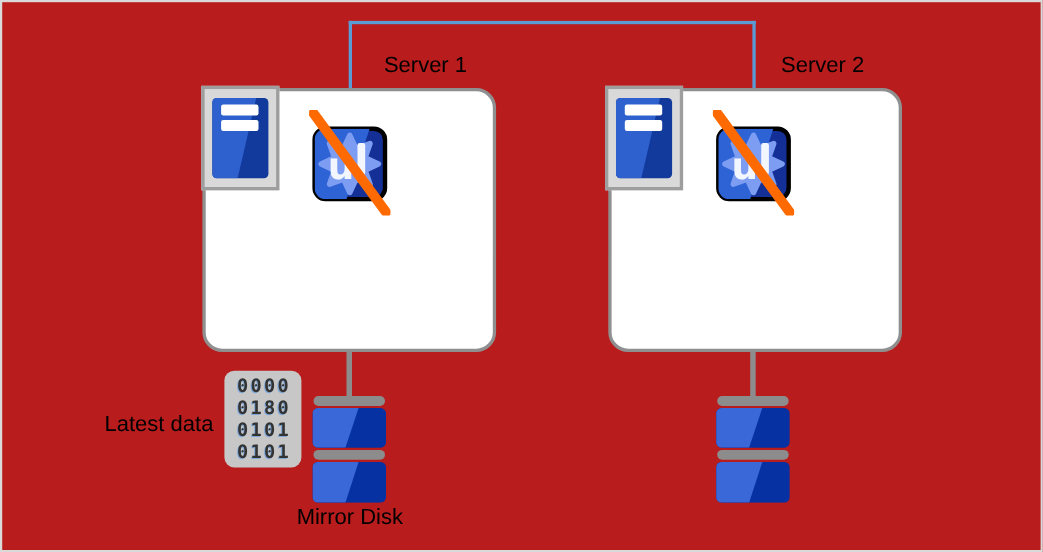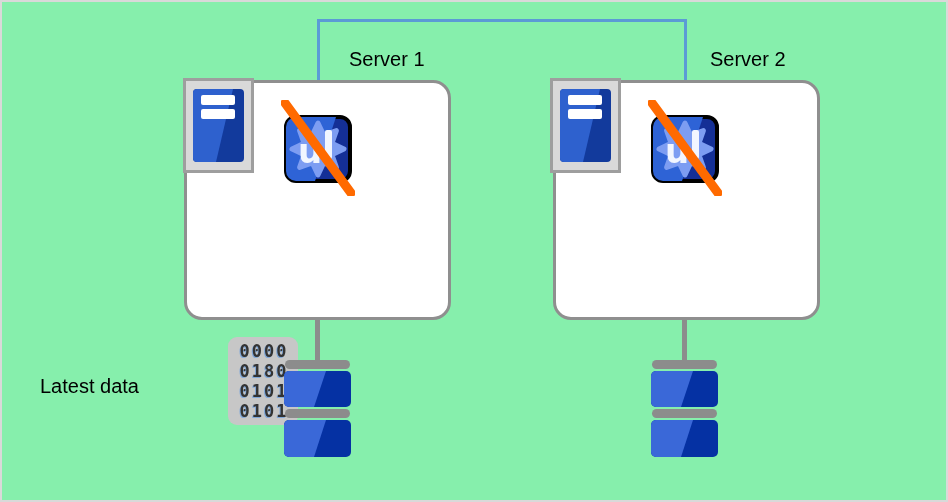--- a/index.html
+++ b/index.html
@@ -1,18 +1,18 @@
 <!DOCTYPE html>
 <html><head>
 <meta charset="utf-8">
 <style>
   html,body{margin:0;padding:0;background:#fff;}
   .canvas{
     position:relative;width:948px;height:502px;
-    background:#86efac;border:2px solid #D9D9D9;box-sizing:border-box;
+    background:#b91c1c;border:2px solid #D9D9D9;box-sizing:border-box;
     font-family:"Liberation Sans", sans-serif;color:#000;overflow:hidden;
   }
   .abs{position:absolute;}
   
   .link{background:#5B9BD5;z-index:1;}
   
   .server-box{
     width:267px;height:240px;border:3px solid #8F8F8F;border-radius:18px;
     background:#ffffff;box-sizing:border-box;z-index:2;
   }
@@ -26,21 +26,20 @@
   .lbl{font-size:20px;line-height:22px;white-space:nowrap;z-index:4;}
   
   .app-icon{z-index:4;}
   
   .stub{width:5px;background:#8C8C8C;z-index:1;}
   
   .binary{
     width:70px;height:88px;background:#C7C7C7;border-radius:9px;
     display:flex;flex-direction:column;justify-content:center;align-items:center;
     z-index:3;
-    margin-left:24px;
   }
   .binary .row{
     font-family:"DejaVu Sans Mono", monospace;font-weight:bold;font-size:17px;
     line-height:20px;letter-spacing:2px;color:#333333;padding-left:2px;
     text-shadow:-1px 1px 0 #7FA7D8;
   }
   .disk{z-index:3;}
 </style>
 </head>
 <body>
@@ -159,15 +158,16 @@
       </defs>
       <rect x="1" y="0" width="65" height="9" rx="4.5" fill="#8C8C8C"></rect>
       <rect x="0" y="11" width="67" height="36" rx="5" fill="#0531A3"></rect>
       <polygon clip-path="url(#dB1)" points="0,11 42,11 30,47 0,47" fill="#3A68D8"></polygon>
       <rect x="1" y="49" width="65" height="9" rx="4.5" fill="#8C8C8C"></rect>
       <rect x="0" y="60" width="67" height="37" rx="5" fill="#0531A3"></rect>
       <polygon clip-path="url(#dB2)" points="0,60 42,60 30,97 0,97" fill="#3A68D8"></polygon>
     </svg>
   </div>
 
-  <div class="abs lbl" style="left:38px;top:373px;width:154px;">Latest data</div>
+  <div class="abs lbl" style="left:38px;top:373px;width:154px;text-align:right;">Latest data</div>
+  <div class="abs lbl" style="left:260px;top:457px;width:112px;text-align:center;">Mirror Disk</div>
 
 </div>
 
 </body></html>

